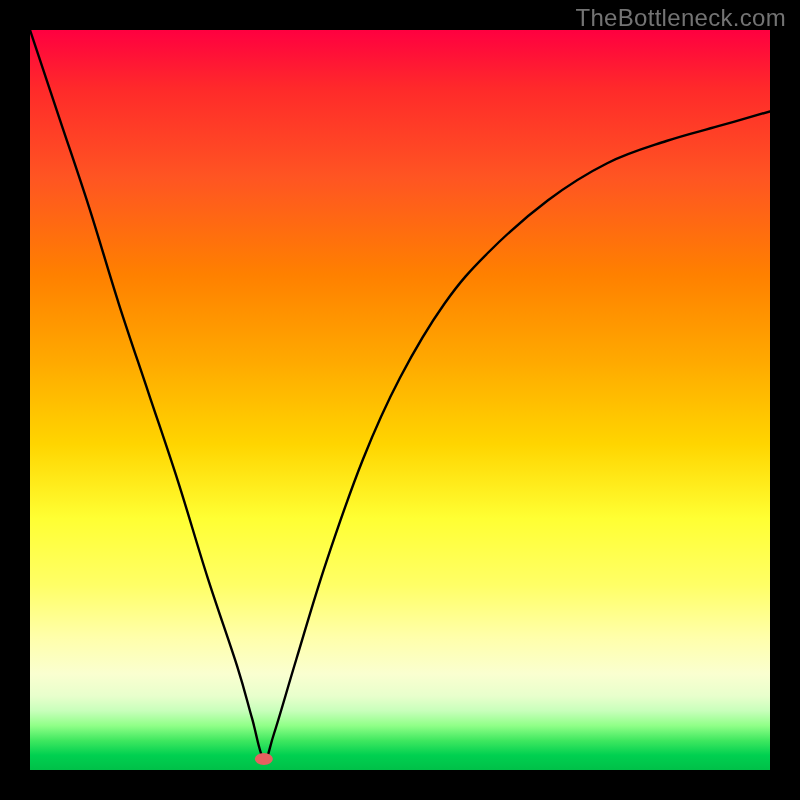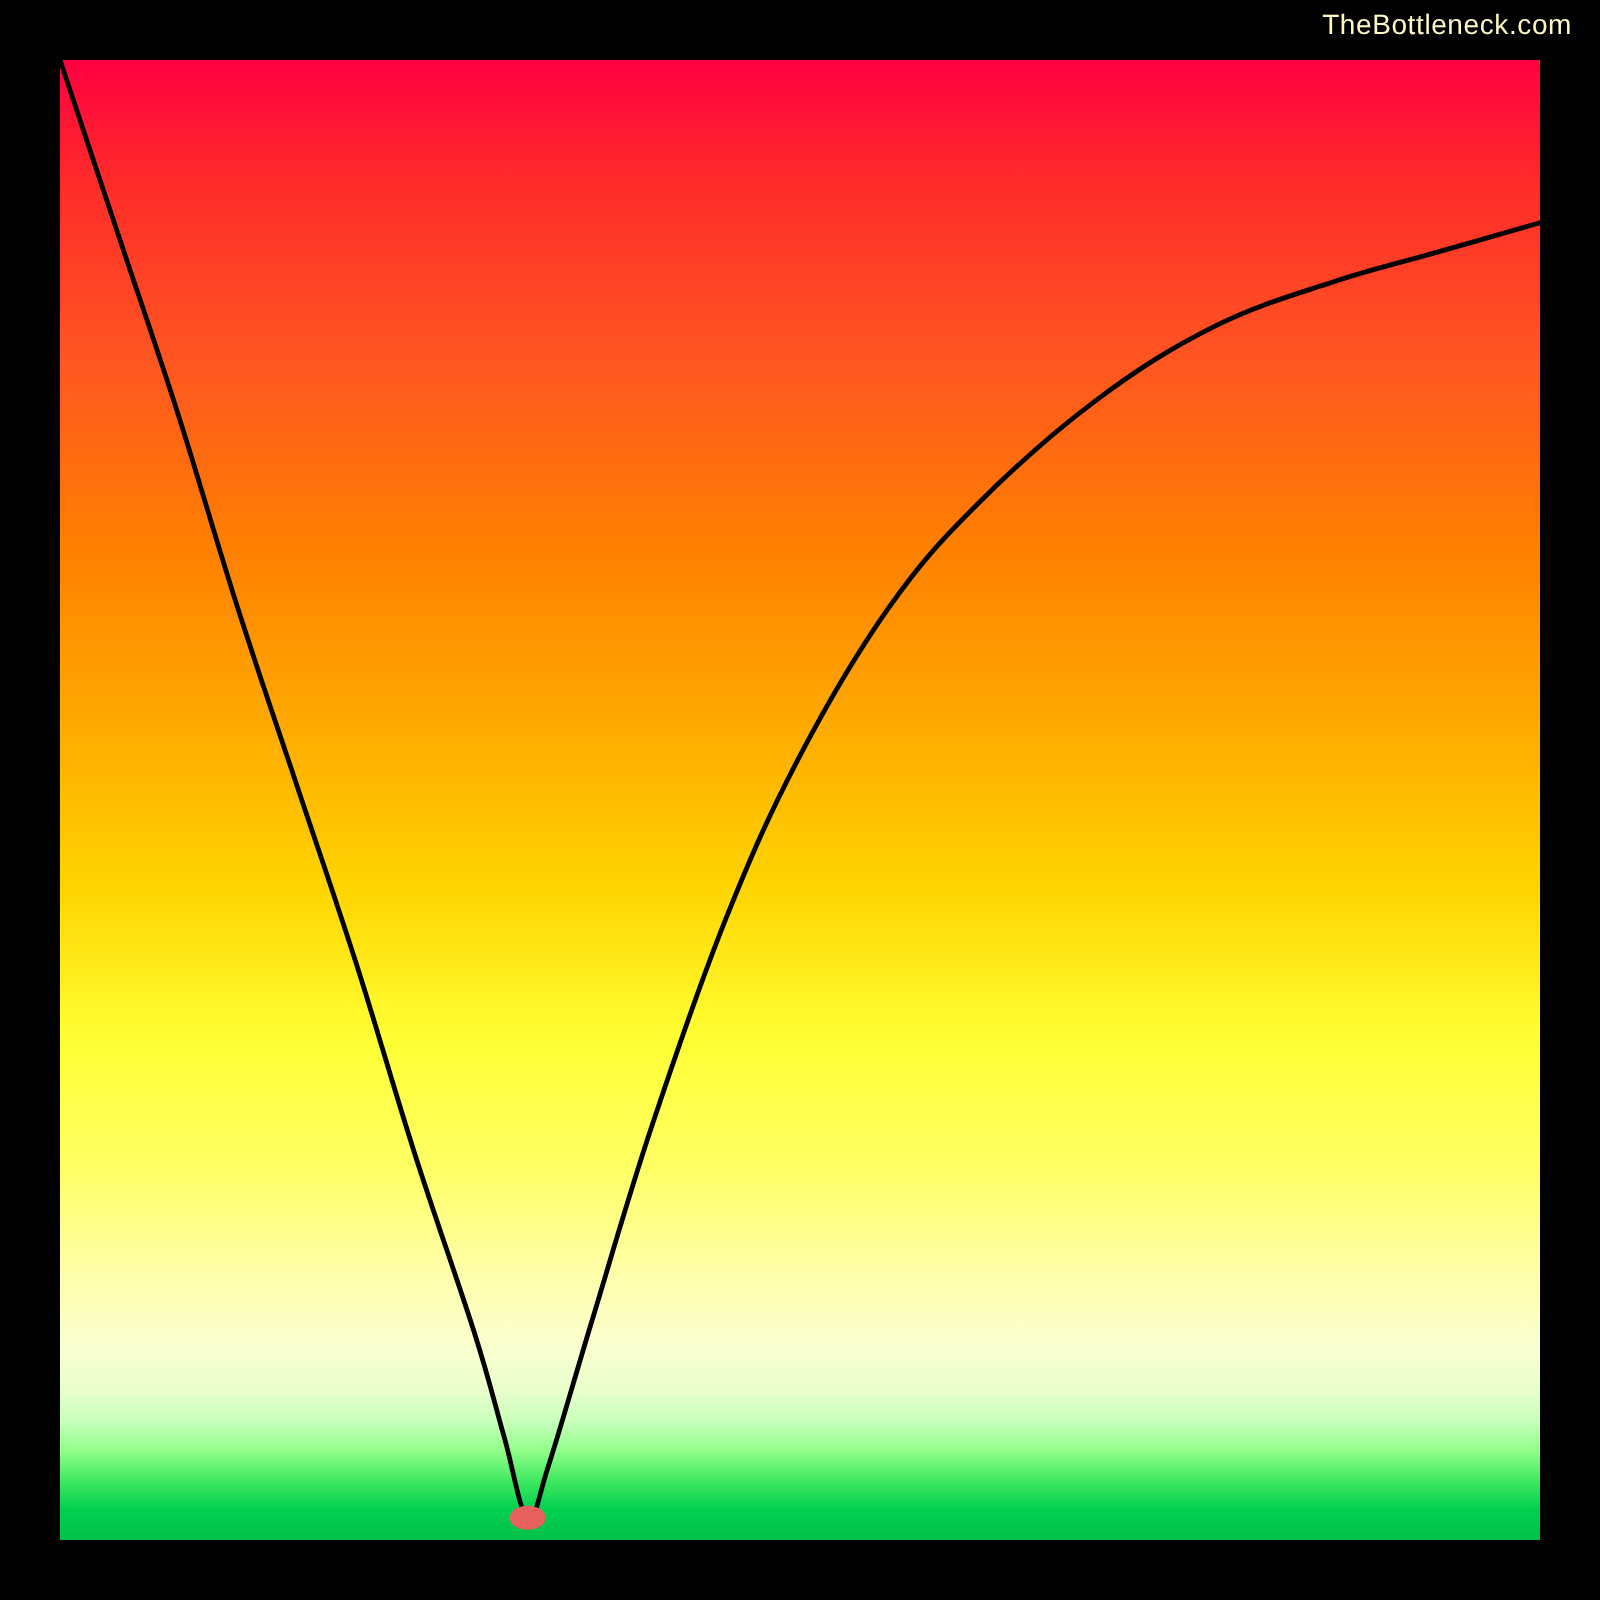--- a/index.html
+++ b/index.html
@@ -51,22 +51,22 @@
     height: 740px;
   }
   .marker {
     fill: #e86060;
     stroke: none;
   }
   .watermark {
     position: absolute;
     top: 4px;
     right: 14px;
-    color: #fef9c3;
-    font-size: 14px;
+    color: #737373;
+    font-size: 24px;
     font-weight: 500;
     letter-spacing: 0.3px;
     user-select: none;
   }
 </style>
 </head>
 <body>
 
 <div class="frame">
   <div class="plot-area">

